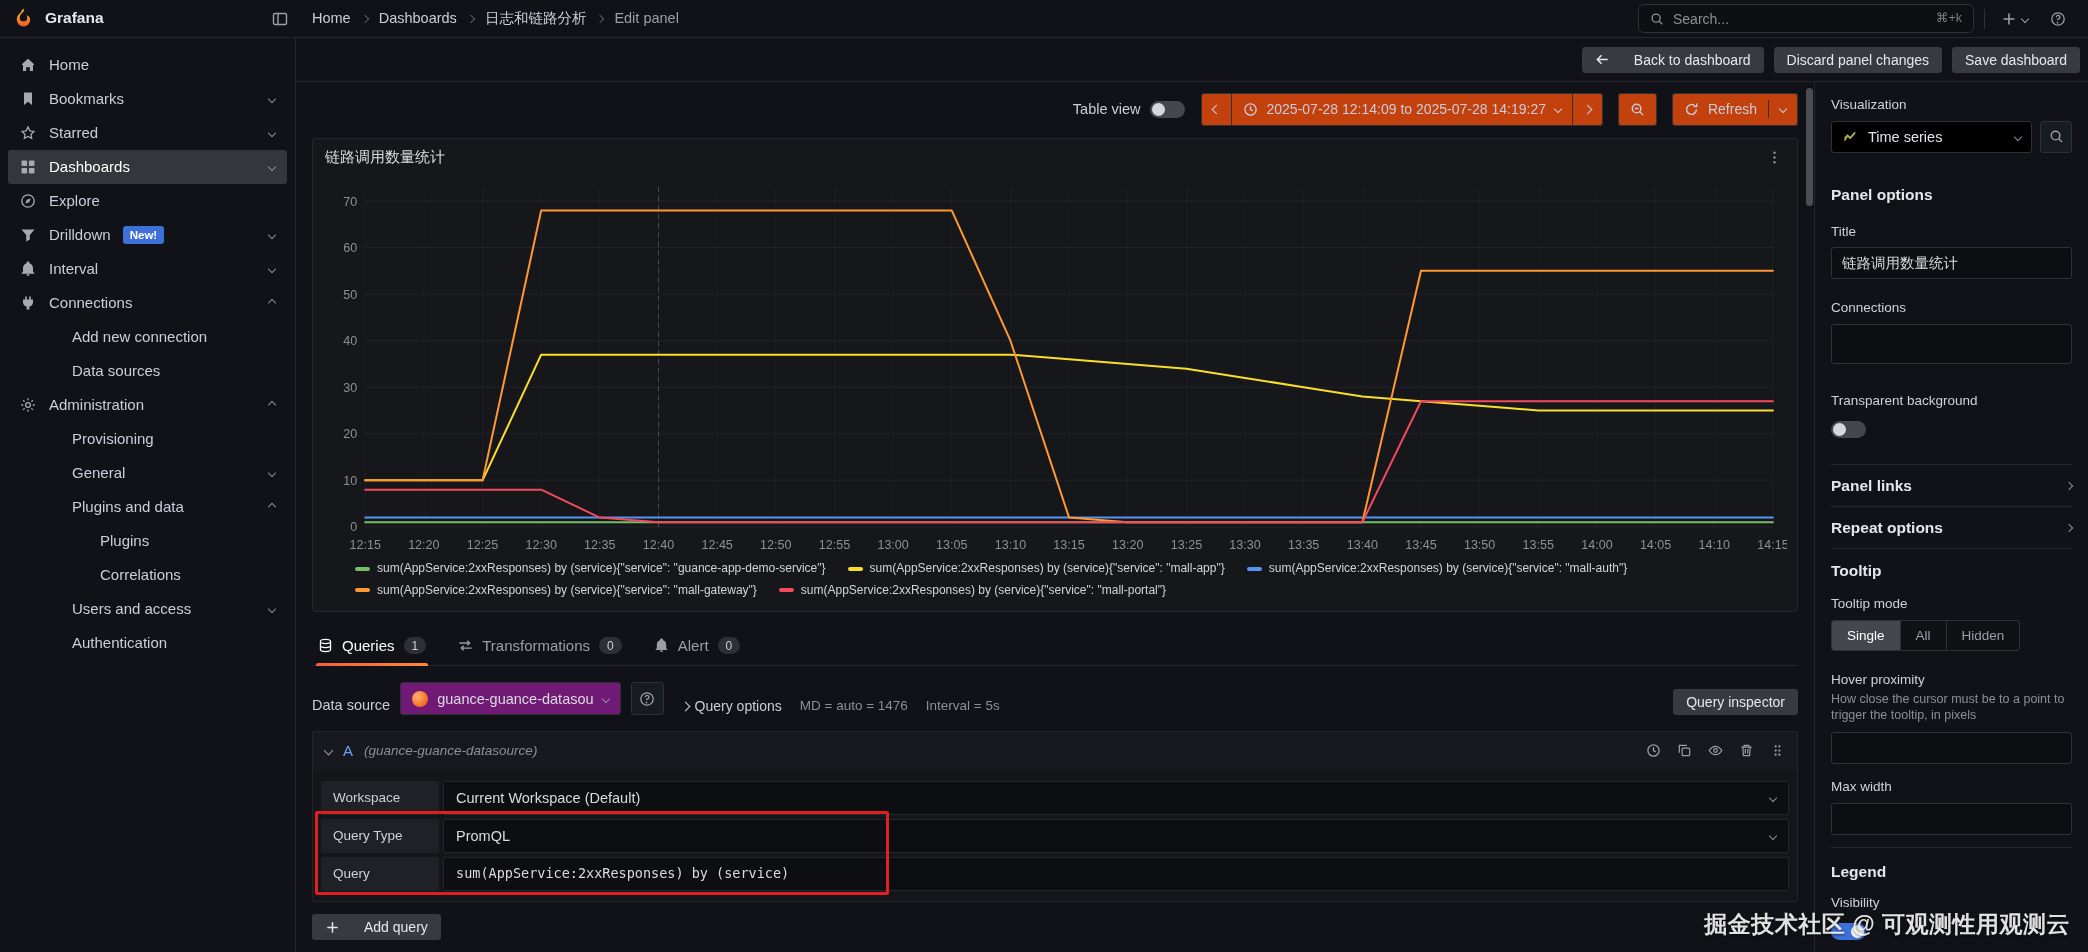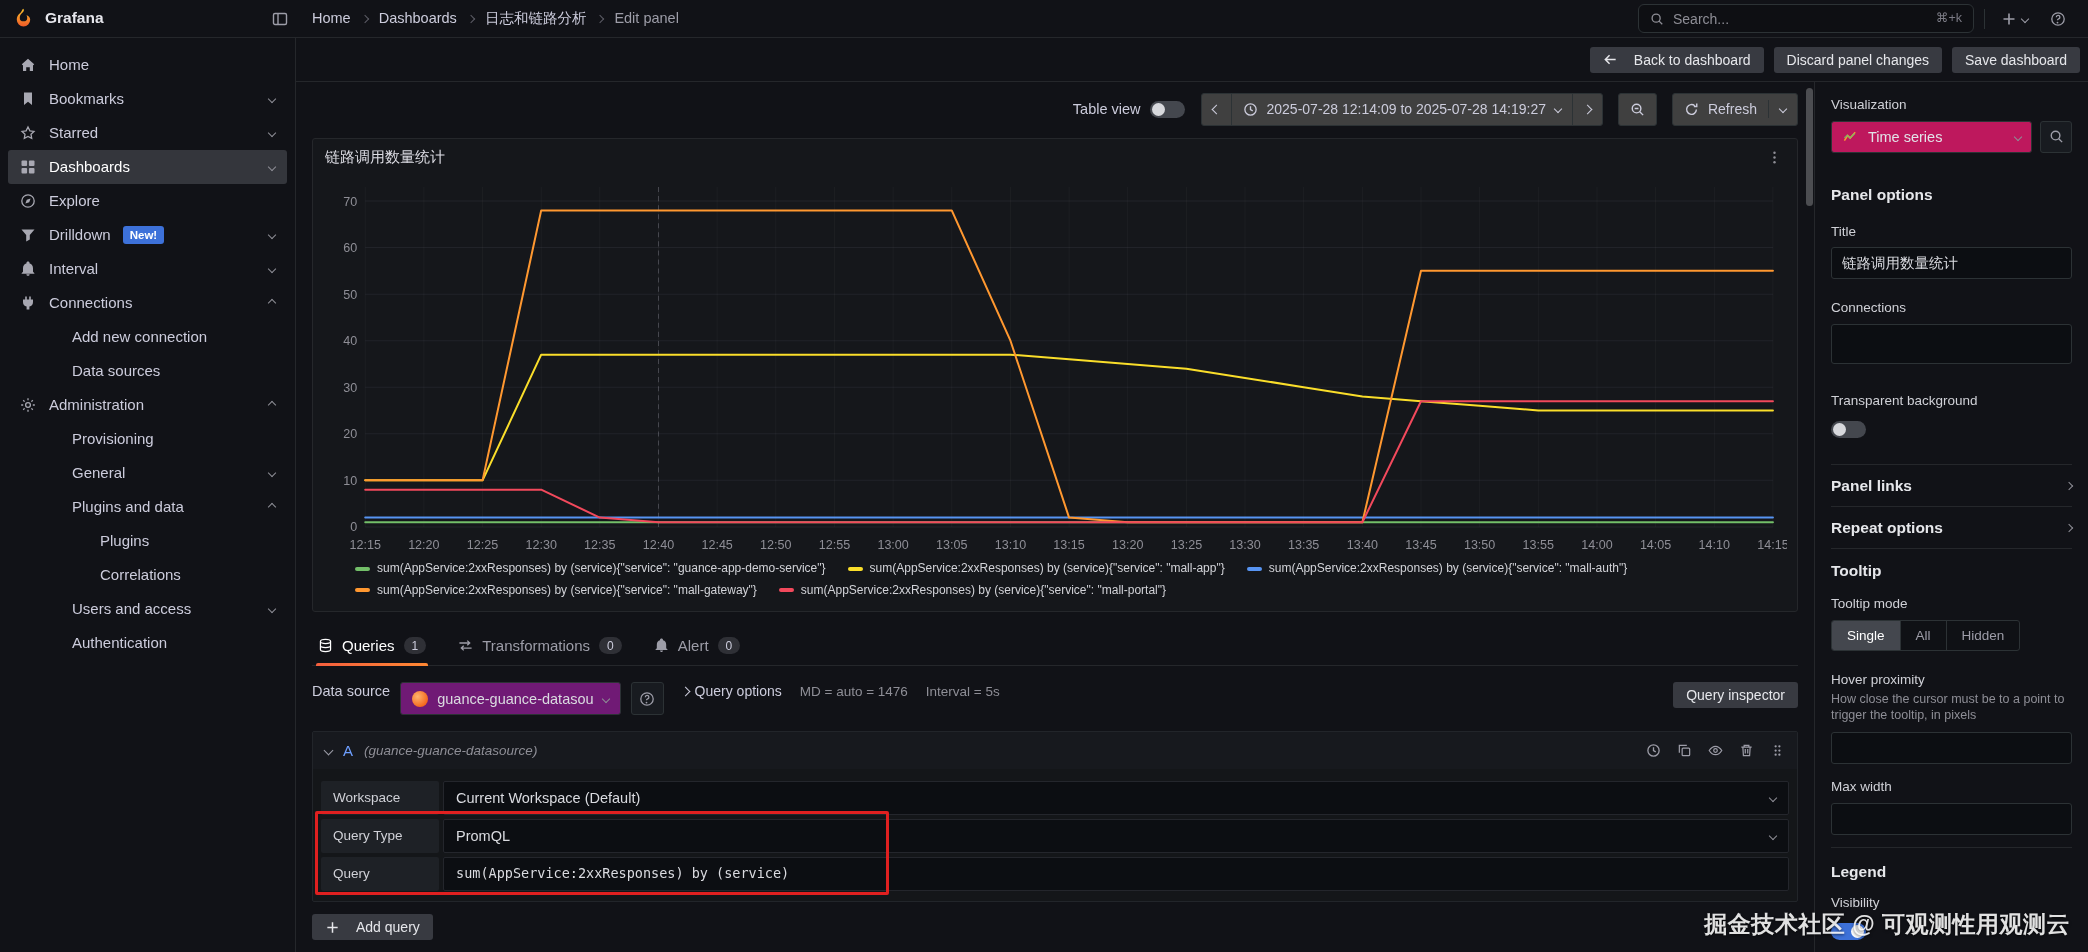--- a/index.html
+++ b/index.html
@@ -52,37 +52,37 @@
   .side-item.ind1 { padding-left:64px; }
   .side-item.ind2 { padding-left:92px; }
   .side-icon { width:17px; display:inline-flex; color:#a8a8b2; flex:none; }
   .side-icon svg { width:16px; height:16px; }
   .side-chev { margin-left:auto; color:#8e8e96; }
   .badge-new { background:#3d71d9; color:#fff; font-size:11.5px; font-weight:700; padding:2px 7px; border-radius:3px; }
 
   .right-region { flex:1; display:flex; flex-direction:column; min-width:0; }
   .toolbar2 { height:44px; flex:none; display:flex; align-items:center; justify-content:flex-end; gap:10px;
               padding:0 8px 0 0; border-bottom:1px solid #25272b; overflow:hidden; }
-  .btn { height:26px; display:inline-flex; align-items:center; gap:16px; padding:0 13px; border-radius:3px;
+  .btn { height:26px; display:inline-flex; align-items:center; gap:24px; padding:0 13px; border-radius:3px;
          border:none; background:#383a41; color:#e6e7eb; font-size:14px; white-space:nowrap; }
   .btn svg { width:15px; height:15px; }
   .content-row { flex:1; display:flex; min-height:0; }
   .main { flex:1; min-width:0; padding:10px 16px 0; position:relative; }
   .scroll-thumb { position:absolute; right:1px; top:6px; width:7px; height:118px; border-radius:4px;
                   background:rgba(255,255,255,.25); }
 
   
   .controls { display:flex; align-items:center; justify-content:flex-end; gap:16px; height:34px; }
   .tv { display:flex; align-items:center; gap:9px; color:#ccccdc; font-size:14.5px; }
   .switch { width:35px; height:17px; border-radius:9px; background:#44474e; position:relative; cursor:pointer; flex:none; }
   .switch .knob { position:absolute; top:2px; left:2px; width:13px; height:13px; border-radius:50%; background:#d7d8dc; }
   .switch.on { background:#3d71d9; }
   .switch.on .knob { left:auto; right:2px; background:#fff; }
   .ctrl-group { display:flex; }
-  .cbtn { height:33px; background:#404040; border:1px solid #2c3235; color:#ccccdc; display:inline-flex;
+  .cbtn { height:33px; background:#c2410c; border:1px solid #2c3235; color:#ccccdc; display:inline-flex;
           align-items:center; gap:9px; padding:0 11px; font-size:14px; margin-left:-1px; }
   .cbtn:first-child { margin-left:0; border-radius:3px 0 0 3px; }
   .cbtn:last-child { border-radius:0 3px 3px 0; }
   .cbtn.single { border-radius:3px; }
   .cbtn svg { width:15px; height:15px; }
   .cbtn .inner-div { width:1px; height:18px; background:#2c3235; margin:0 2px; }
 
   
   .panel { margin-top:12px; border:1px solid #25272b; border-radius:3px; background:#15171b; }
   .panel-header { height:36px; display:flex; align-items:center; padding:0 12px; }
@@ -102,21 +102,21 @@
   .tab { display:inline-flex; align-items:center; gap:9px; color:#9d9da8; font-size:15px; position:relative;
          padding:0 2px; background:none; border:none; }
   .tab svg { width:15px; height:15px; }
   .tab.active { color:#fff; }
   .tab.active::after { content:""; position:absolute; left:0; right:0; bottom:-1px; height:3px;
                        background:linear-gradient(90deg,#f55f3e,#ff8833); border-radius:2px 2px 0 0; }
   .tab .cnt { background:rgba(204,204,220,.16); border-radius:9px; font-size:12px; padding:1.5px 8px; color:#ccccdc; }
 
   
   .qsection { padding-top:16px; }
-  .ds-row { display:flex; align-items:flex-start; gap:10px; }
+  .ds-row { display:flex; align-items:flex-end; gap:10px; }
   .ds-label { font-size:14.5px; color:#ccccdc; }
   .ds-picker { height:33px; display:inline-flex; align-items:center; gap:9px; padding:0 11px; background:#701a75;
                border:1px solid #2c3235; border-radius:3px; font-size:14.5px; color:#dadbe0; min-width:218px; }
   .ds-picker .chev { margin-left:auto; color:#8e8e96; }
   .ds-logo { width:16px; height:16px; border-radius:50%;
              background:radial-gradient(circle at 35% 35%, #ffb46e, #f4681d 72%); flex:none; }
   .icon-sq { width:33px; height:33px; border:1px solid #2c3235; background:#181b20; border-radius:3px;
              display:inline-flex; align-items:center; justify-content:center; color:#9d9da8; flex:none; }
   .icon-sq svg { width:16px; height:16px; }
   .qopt { display:flex; align-items:center; gap:6px; margin-left:8px; color:#ccccdc; font-size:14px; cursor:pointer; }
@@ -142,21 +142,21 @@
   .qfield.mono { font-family:"DejaVu Sans Mono",monospace; font-size:13.5px; }
   .red-box { position:absolute; left:2px; top:42px; width:574px; height:84px; border:3px solid #e02020;
              border-radius:2px; pointer-events:none; z-index:4; }
   .add-query { margin-top:12px; }
 
   
   .options { width:274px; flex:none; border-left:1px solid #25272b; padding:14px 16px; display:flex;
              flex-direction:column; overflow:hidden; }
   .opt-label { font-size:13.5px; color:#d0d1d7; font-weight:500; margin-bottom:7px; display:block; }
   .viz-row { display:flex; gap:8px; }
-  .viz-picker { flex:1; height:32px; border:1px solid #2c3235; background:#be185d; border-radius:3px;
+  .viz-picker { flex:1; height:32px; border:1px solid #2c3235; background:#000000; border-radius:3px;
                 display:flex; align-items:center; gap:9px; padding:0 10px; font-size:14.5px; color:#e2e3e8; }
   .viz-picker .chev { margin-left:auto; color:#8e8e96; }
   .viz-picker svg.spark { width:17px; height:15px; flex:none; }
   .opt-iconbtn { width:32px; height:32px; flex:none; border:1px solid #2c3235; background:#181b20; border-radius:3px;
                  color:#9d9da8; display:inline-flex; align-items:center; justify-content:center; }
   .opt-iconbtn svg { width:15px; height:15px; }
   .sec-head { font-size:15.5px; font-weight:700; color:#e6e7eb; }
   .po-head { margin-top:32px; }
   .field { margin-top:18px; }
   .field.f20 { margin-top:20px; }

